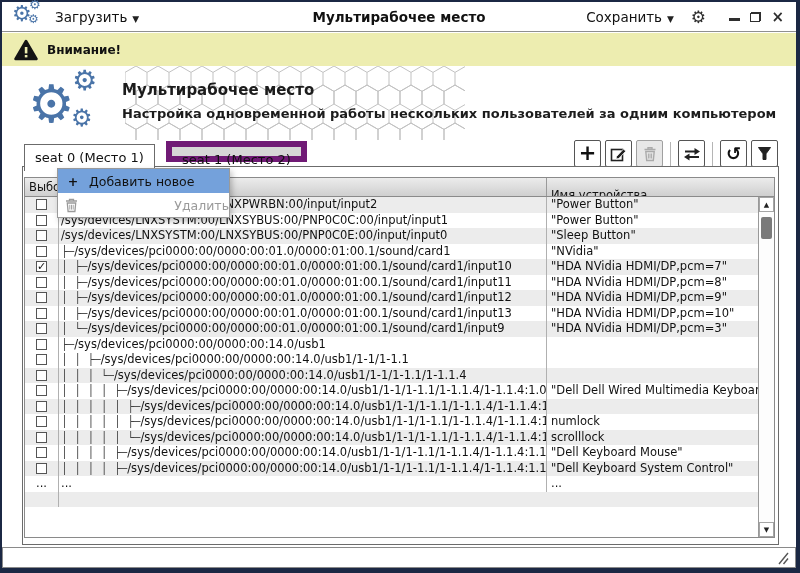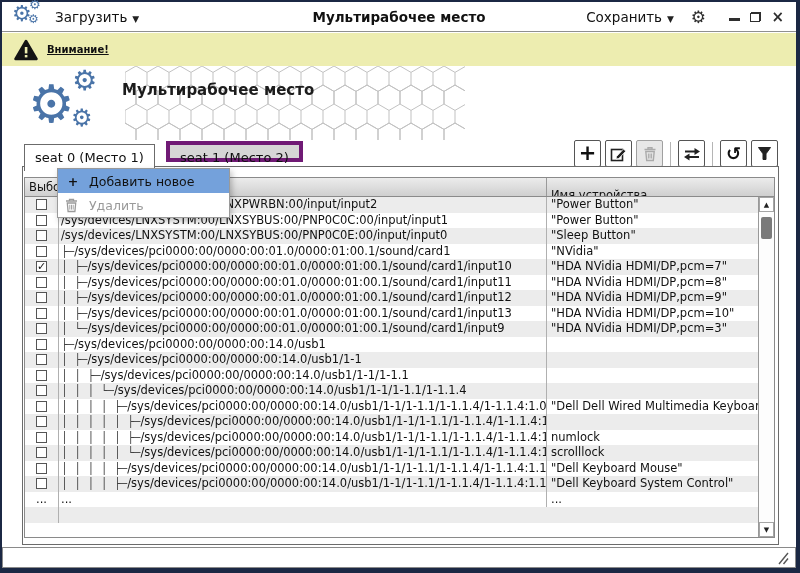--- a/index.html
+++ b/index.html
@@ -24,38 +24,38 @@
   .winctl { position:absolute; top:0; height:30px; display:flex; align-items:center; gap:10px; right:12px; }
   .ic-min { width:11px; height:3px; background:#2e2e2e; margin-top:4px; }
   .ic-restore { position:relative; width:11px; height:10px; }
   .ic-restore::before { content:""; position:absolute; right:0; top:0; width:8px; height:7px; border:1.5px solid #2e2e2e; background:#fff; }
   .ic-restore::after  { content:""; position:absolute; left:0; bottom:0; width:8px; height:7px; border:1.5px solid #2e2e2e; background:#fff; }
   .ic-close { font-size:15px; font-weight:bold; color:#2e2e2e; line-height:15px; }
 
   
   #warnbar { position:absolute; left:0; top:31px; width:794px; height:33px; background:#ededb0;
              display:flex; align-items:center; gap:9px; padding-left:12px; }
-  #warnbar .txt { font-size:10px; font-weight:bold; color:#111;text-decoration:underline; }
+  #warnbar .txt { font-size:12px; font-weight:bold; color:#111; }
 
   
   #headerband { position:absolute; left:0; top:64px; width:794px; height:74px; background:#fff; }
   #hexes { position:absolute; left:123px; top:0; width:340px; height:74px; }
   .hd-logo { position:absolute; left:26px; top:2px; width:90px; height:72px; color:#4a74a8; }
   .hd-logo .g1{ position:absolute; left:0;  top:6px;  font-size:52px; }
   .hd-logo .g2{ position:absolute; left:44px; top:-4px; font-size:28px; }
   .hd-logo .g3{ position:absolute; left:43px; top:36px; font-size:24px; }
   #hd-text { position:absolute; left:120px; top:15px; }
   #hd-title { font-size:15px; font-weight:bold; color:#1c1c1c; margin-bottom:7px; }
   #hd-sub   { font-size:13px; font-weight:bold; color:#1c1c1c; }
 
   
   #tabbar { position:absolute; left:0; top:138px; width:794px; height:26px; }
   .tab { position:absolute; top:4px; height:27px; line-height:25px; padding:0 10px; font-size:13px; color:#111; }
   #tab0 { left:22px; background:#fff; border:1px solid #6b6b6b; border-bottom:none; z-index:3; }
-  #tab1 { left:164px; height:21px; top:1px; background:#d6d6d6; border:4px solid #701a75; }
+  #tab1 { left:164px; height:21px; top:1px; background:#d6d6d6; border:6px solid #701a75; }
   #toolbar { position:absolute; right:18px; top:0; display:flex; align-items:center; gap:4px; height:27px; }
   .tbtn { width:27px; height:27px; background:#fff; border:1px solid #555; border-radius:2px;
           display:flex; align-items:center; justify-content:center; font-weight:bold; color:#111; }
   .tbtn.disabled { background:#e7e7e7; border-color:#a0a0a0; color:#aaa; }
   .tbtn svg { display:block; }
   .tsep { width:1px; height:24px; background:#b5b5b5; margin:0 3px; }
   .plus-glyph { font-size:21px; line-height:21px; }
   .undo-glyph { font-size:18px; line-height:18px; font-weight:bold; }
 
   
@@ -87,21 +87,21 @@
           text-align:center; font-size:7px; line-height:14px; color:#222; }
   #sb-up { top:0; }
   #sb-down { bottom:0; }
   #sb-thumb { position:absolute; left:2px; top:20px; width:11px; height:22px; background:#7a7a7a; border-radius:2px; }
 
   
   #ctxmenu { position:absolute; left:55px; top:166px; width:173px; background:#fff; border:1px solid #9a9a9a;
              box-shadow:2px 3px 6px rgba(0,0,0,.25); z-index:10; }
   .mi { display:flex; align-items:center; height:24px; padding-left:7px; gap:8px; font-size:12.5px; color:#111; }
   .mi.hl { background:#74a1db; }
-  .mi.disabled { color:#9a9a9a; }
+  .mi.disabled { color:#9a9a9a;justify-content:space-between; }
   .mi .mic { width:16px; text-align:center; font-weight:bold; }
   .mi svg { display:block; }
 
   
   #statusbar { position:absolute; left:0; top:545px; width:794px; height:21px; background:#fff; border:1px solid #8a8a8a; }
   #grip { position:absolute; right:6px; top:4px; }
 </style>
 </head>
 <body>
 
@@ -149,20 +149,21 @@
         </defs>
         <rect width="340" height="74" fill="url(#hexp)" opacity="0.55"></rect>
       </svg>
       <div class="hd-logo">
         <span class="g1">⚙</span>
           <span class="g2">⚙</span>
           <span class="g3">⚙</span>
       </div>
       <div id="hd-text">
         <div id="hd-title">Мультирабочее место</div>
+        <div id="hd-sub">Настройка одновременной работы нескольких пользователей за одним компьютером</div>
       </div>
     </div>
 
     <div id="tabbar">
       <div class="tab" id="tab0">seat 0 (Место 1)</div>
       <div class="tab" id="tab1">seat 1 (Место 2)</div>
       <div id="toolbar">
         <div class="tbtn">
           <span class="plus-glyph">+</span>
         </div>
@@ -271,27 +272,20 @@
       <div class="checkbox"></div>
     </div>
     <div class="c2"><span class="prefix">│ └─</span><span>/sys/devices/pci0000:00/0000:00:01.0/0000:01:00.1/sound/card1/input9</span></div>
     <div class="c3">"HDA NVidia HDMI/DP,pcm=3"</div>
   </div>
           <div class="row">
     <div class="c1">
       <div class="checkbox"></div>
     </div>
     <div class="c2"><span class="prefix">├─</span><span>/sys/devices/pci0000:00/0000:00:14.0/usb1</span></div>
-    <div class="c3"></div>
-  </div>
-          <div class="row alt">
-    <div class="c1">
-      <div class="checkbox"></div>
-    </div>
-    <div class="c2"><span class="prefix">│ ├─</span><span>/sys/devices/pci0000:00/0000:00:14.0/usb1/1-1</span></div>
     <div class="c3"></div>
   </div>
           <div class="row">
     <div class="c1">
       <div class="checkbox"></div>
     </div>
     <div class="c2"><span class="prefix">│ │ ├─</span><span>/sys/devices/pci0000:00/0000:00:14.0/usb1/1-1/1-1.1</span></div>
     <div class="c3"></div>
   </div>
           <div class="row alt">

